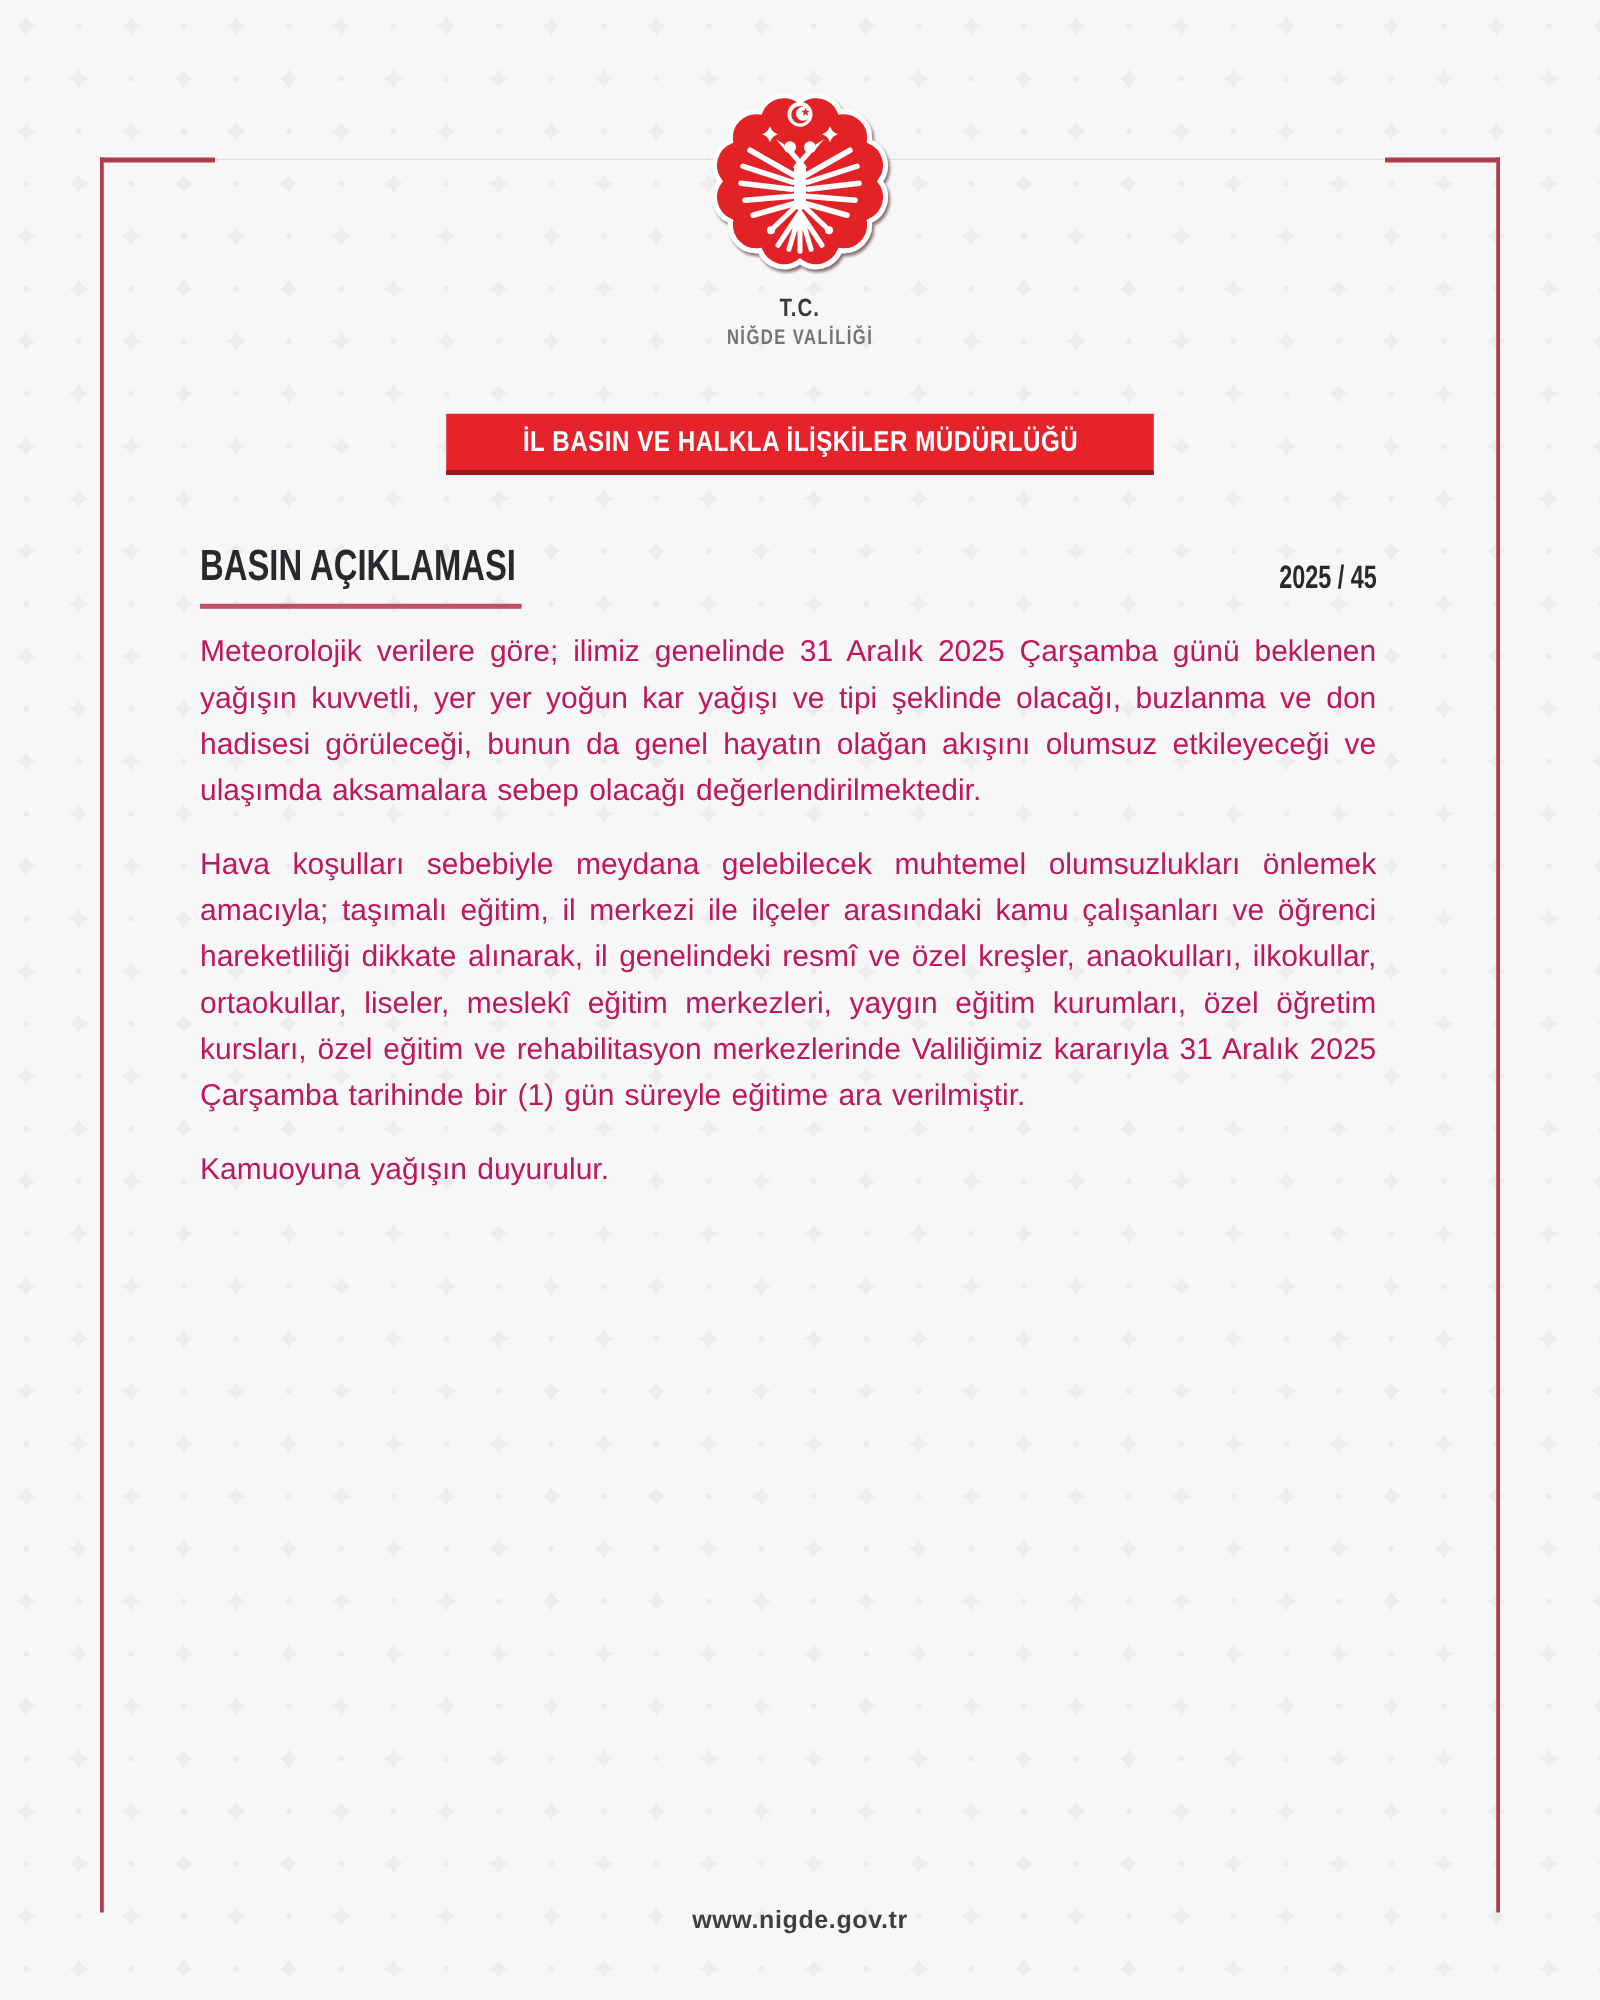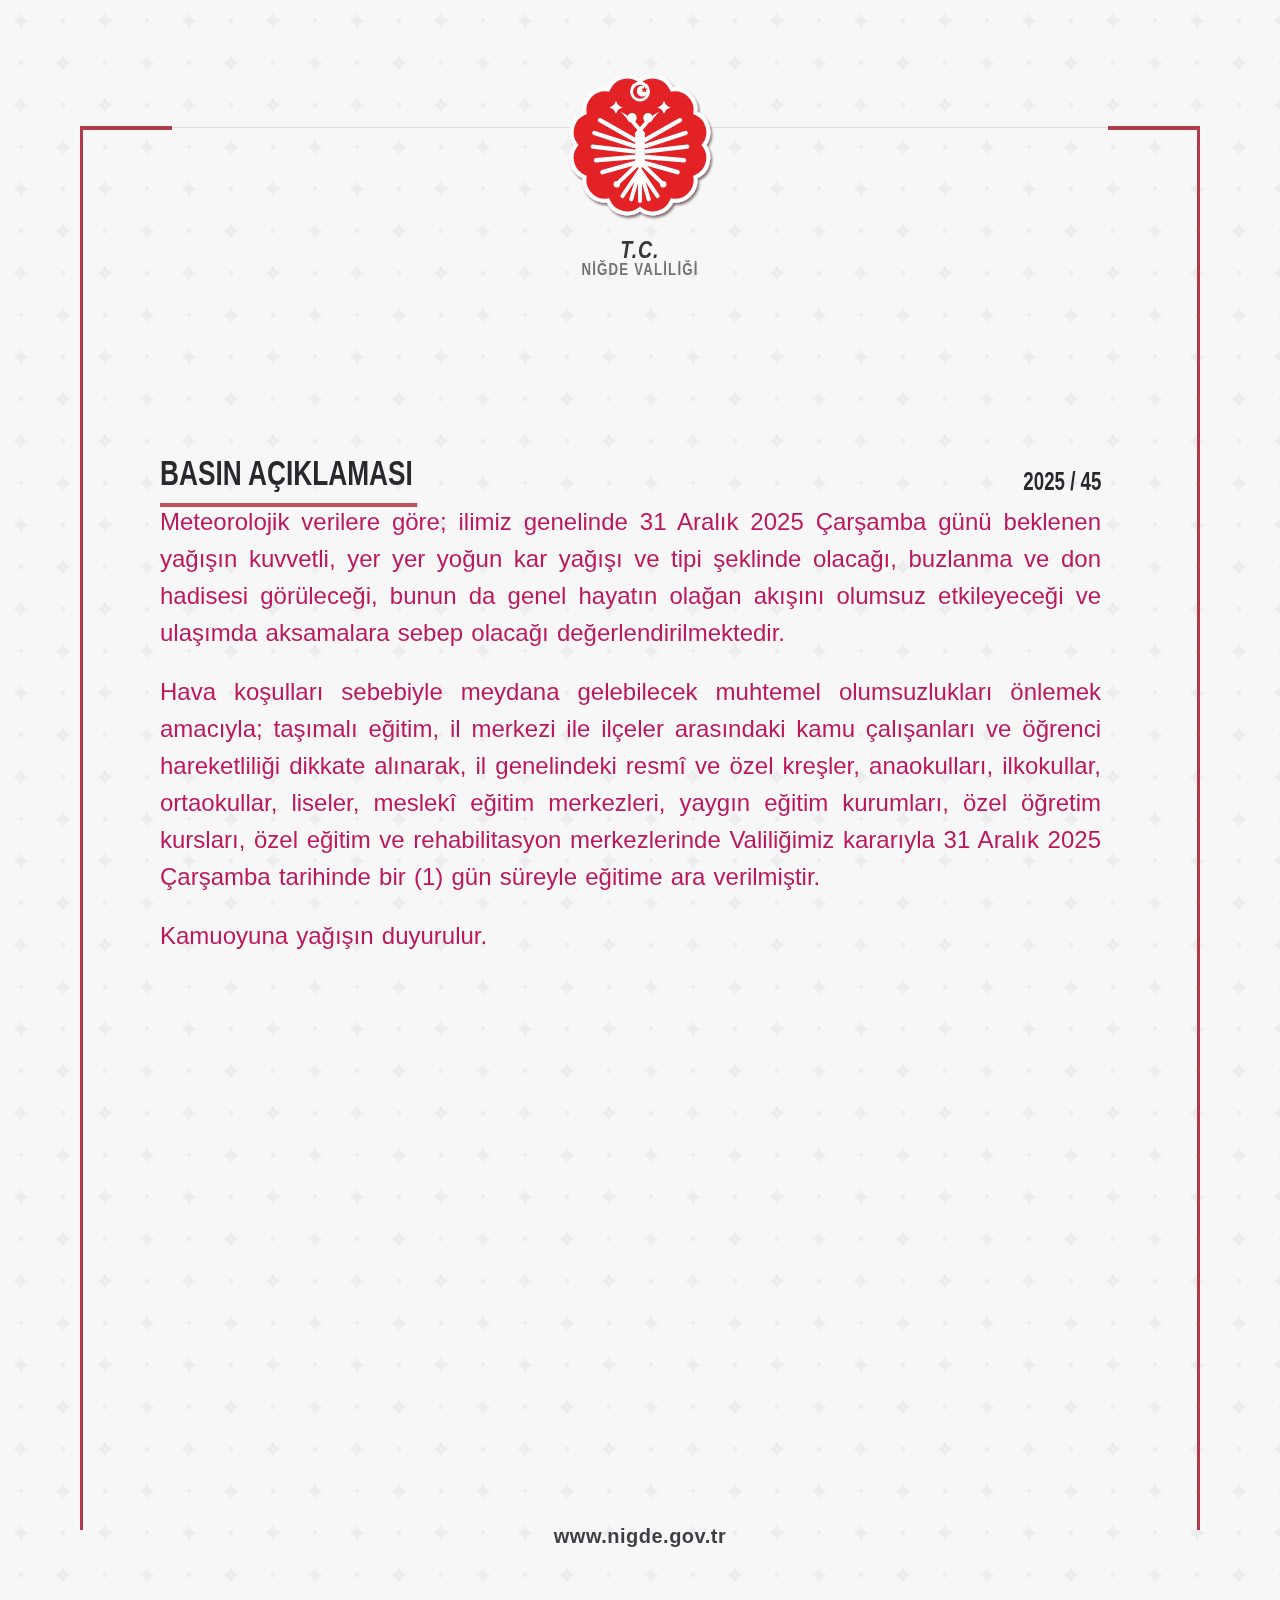--- a/index.html
+++ b/index.html
@@ -16,32 +16,32 @@
   .ft-mid{flex:1;height:1px;background:#dedee2;margin-top:1px;}
   .frame-left,.frame-right{position:absolute;top:126px;width:3px;height:1404px;background:#b23a4c;z-index:1;}
   .frame-left{left:80px;}
   .frame-right{left:1197px;}
 
   
   .emblem{position:absolute;top:62px;left:50%;margin-left:-80px;width:160px;height:166px;z-index:2;}
   .emblem svg{display:block;width:100%;height:100%;}
 
   .tc,.org{position:absolute;left:0;width:100%;text-align:center;font-weight:bold;color:#39383c;z-index:2;}
-  .tc{top:236px;font-size:24px;font-style:italic;}
+  .tc{top:236px;font-size:20px;}
   .org{top:260px;font-size:17px;color:#737373;text-align:center;}
   .squeeze{display:inline-block;white-space:nowrap;}
   .tc .squeeze{transform:scaleX(.82);letter-spacing:1px;}
   .org .squeeze{transform:scaleX(.78);letter-spacing:1.5px;}
 
   .banner{position:absolute;top:331px;left:50%;transform:translateX(-50%);width:566px;height:45px;
     background:#e6232b;border-bottom:4px solid #9f151c;display:flex;align-items:center;justify-content:center;z-index:2;}
   .banner .squeeze{color:#ffffff;font-weight:bold;font-size:23px;letter-spacing:.5px;transform:scaleX(.84);}
 
   
-  .doc-head{position:absolute;top:449px;left:160px;width:941px;height:58px;
+  .doc-head{position:absolute;top:429px;left:160px;width:941px;height:58px;
     display:flex;align-items:flex-end;justify-content:space-between;z-index:2;}
   .doc-title{display:inline-block;font-size:35px;font-weight:bold;color:#29282c;white-space:nowrap;
     border-bottom:4px solid #c05161;padding:0 6px 10px 0;
     transform:scaleX(.75);transform-origin:left bottom;}
   .doc-no{font-size:26px;font-weight:bold;color:#29282c;white-space:nowrap;
     transform:scaleX(.72);transform-origin:right bottom;margin-bottom:10px;}
 
   
   .docbody{position:absolute;top:503px;left:160px;width:941px;z-index:2;
     font-size:24px;line-height:37px;color:#be185d;text-align:justify;word-spacing:1.5px;}
@@ -130,20 +130,23 @@
     </svg>
   </div>
 
   <div class="tc">
     <span class="squeeze">T.C.</span>
   </div>
   <div class="org">
     <span class="squeeze">NİĞDE VALİLİĞİ</span>
   </div>
 
+  <div class="banner">
+    <span class="squeeze">İL BASIN VE HALKLA İLİŞKİLER MÜDÜRLÜĞÜ</span>
+  </div>
 
   <div class="doc-head">
     <span class="doc-title">BASIN AÇIKLAMASI</span>
     <span class="doc-no">2025 / 45</span>
   </div>
 
   <div class="docbody">
     <p>Meteorolojik verilere göre; ilimiz genelinde 31 Aralık 2025 Çarşamba günü beklenen yağışın kuvvetli, yer yer yoğun kar yağışı ve tipi şeklinde olacağı, buzlanma ve don hadisesi görüleceği, bunun da genel hayatın olağan akışını olumsuz etkileyeceği ve ulaşımda aksamalara sebep olacağı değerlendirilmektedir.</p>
     <p>Hava koşulları sebebiyle meydana gelebilecek muhtemel olumsuzlukları önlemek amacıyla; taşımalı eğitim, il merkezi ile ilçeler arasındaki kamu çalışanları ve öğrenci hareketliliği dikkate alınarak, il genelindeki resmî ve özel kreşler, anaokulları, ilkokullar, ortaokullar, liseler, meslekî eğitim merkezleri, yaygın eğitim kurumları, özel öğretim kursları, özel eğitim ve rehabilitasyon merkezlerinde Valiliğimiz kararıyla 31 Aralık 2025 Çarşamba tarihinde bir (1) gün süreyle eğitime ara verilmiştir.</p>
     <p class="closing">Kamuoyuna yağışın duyurulur.</p>

